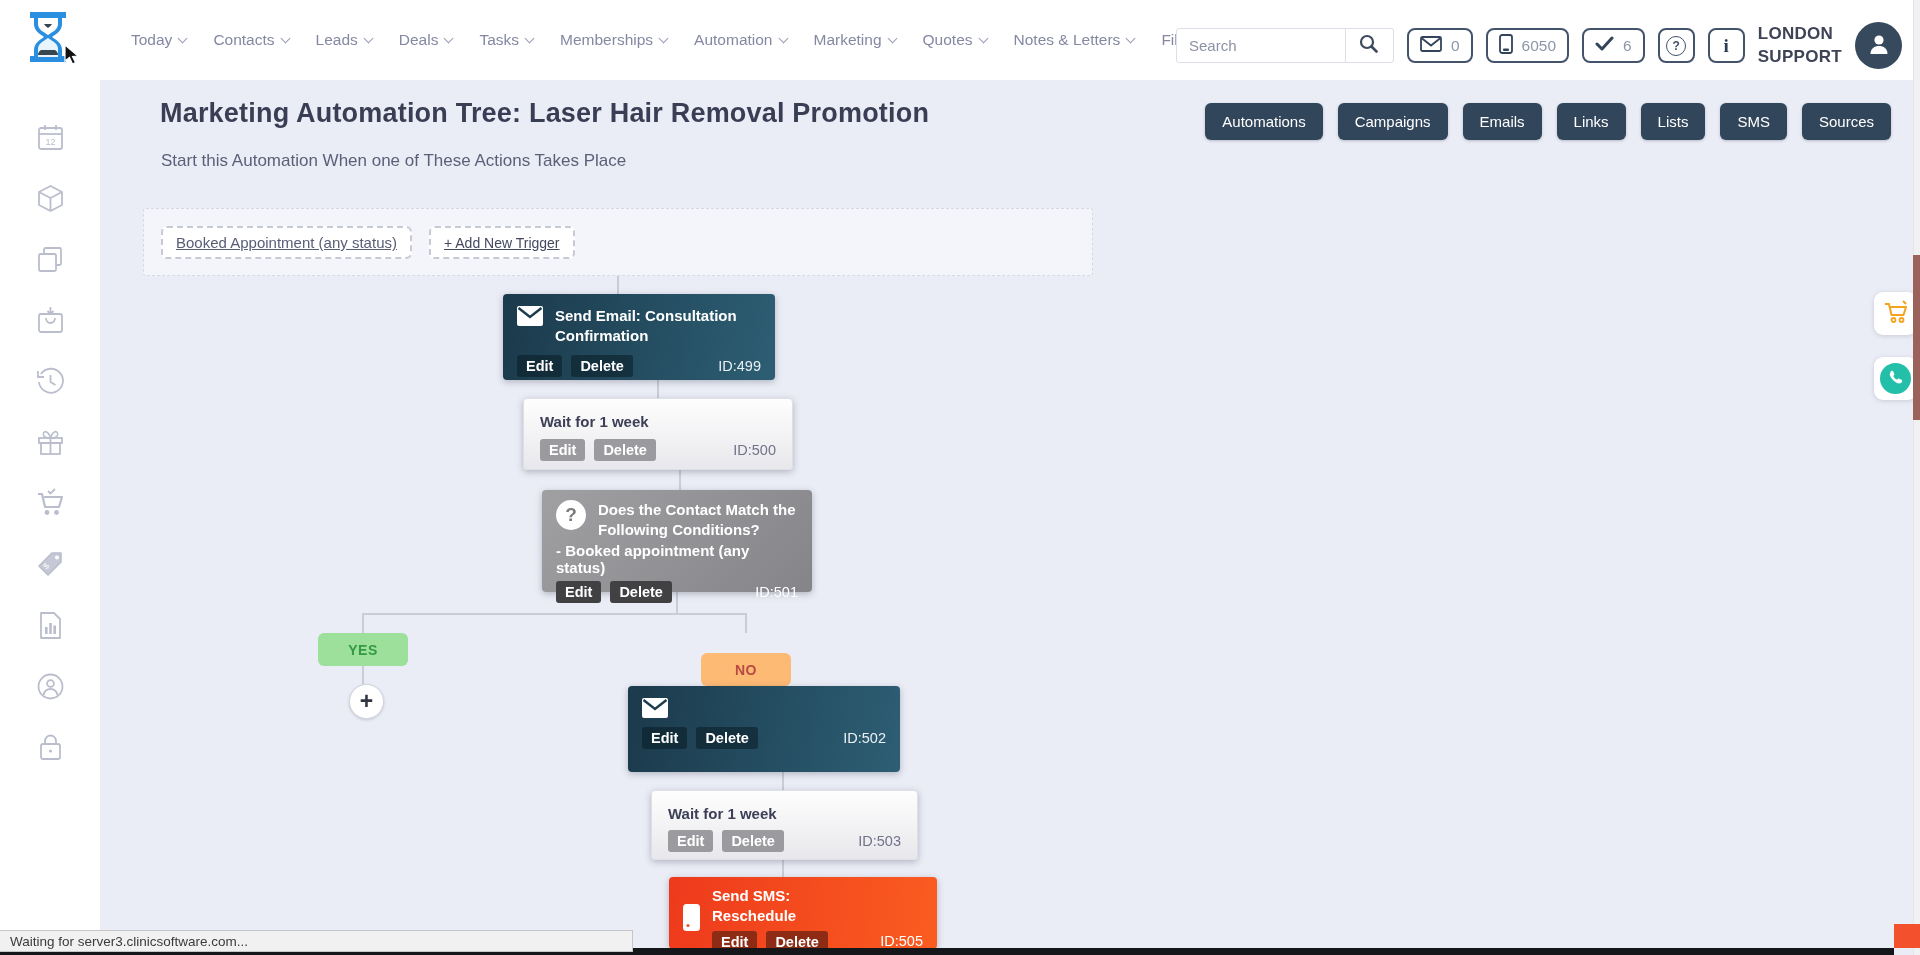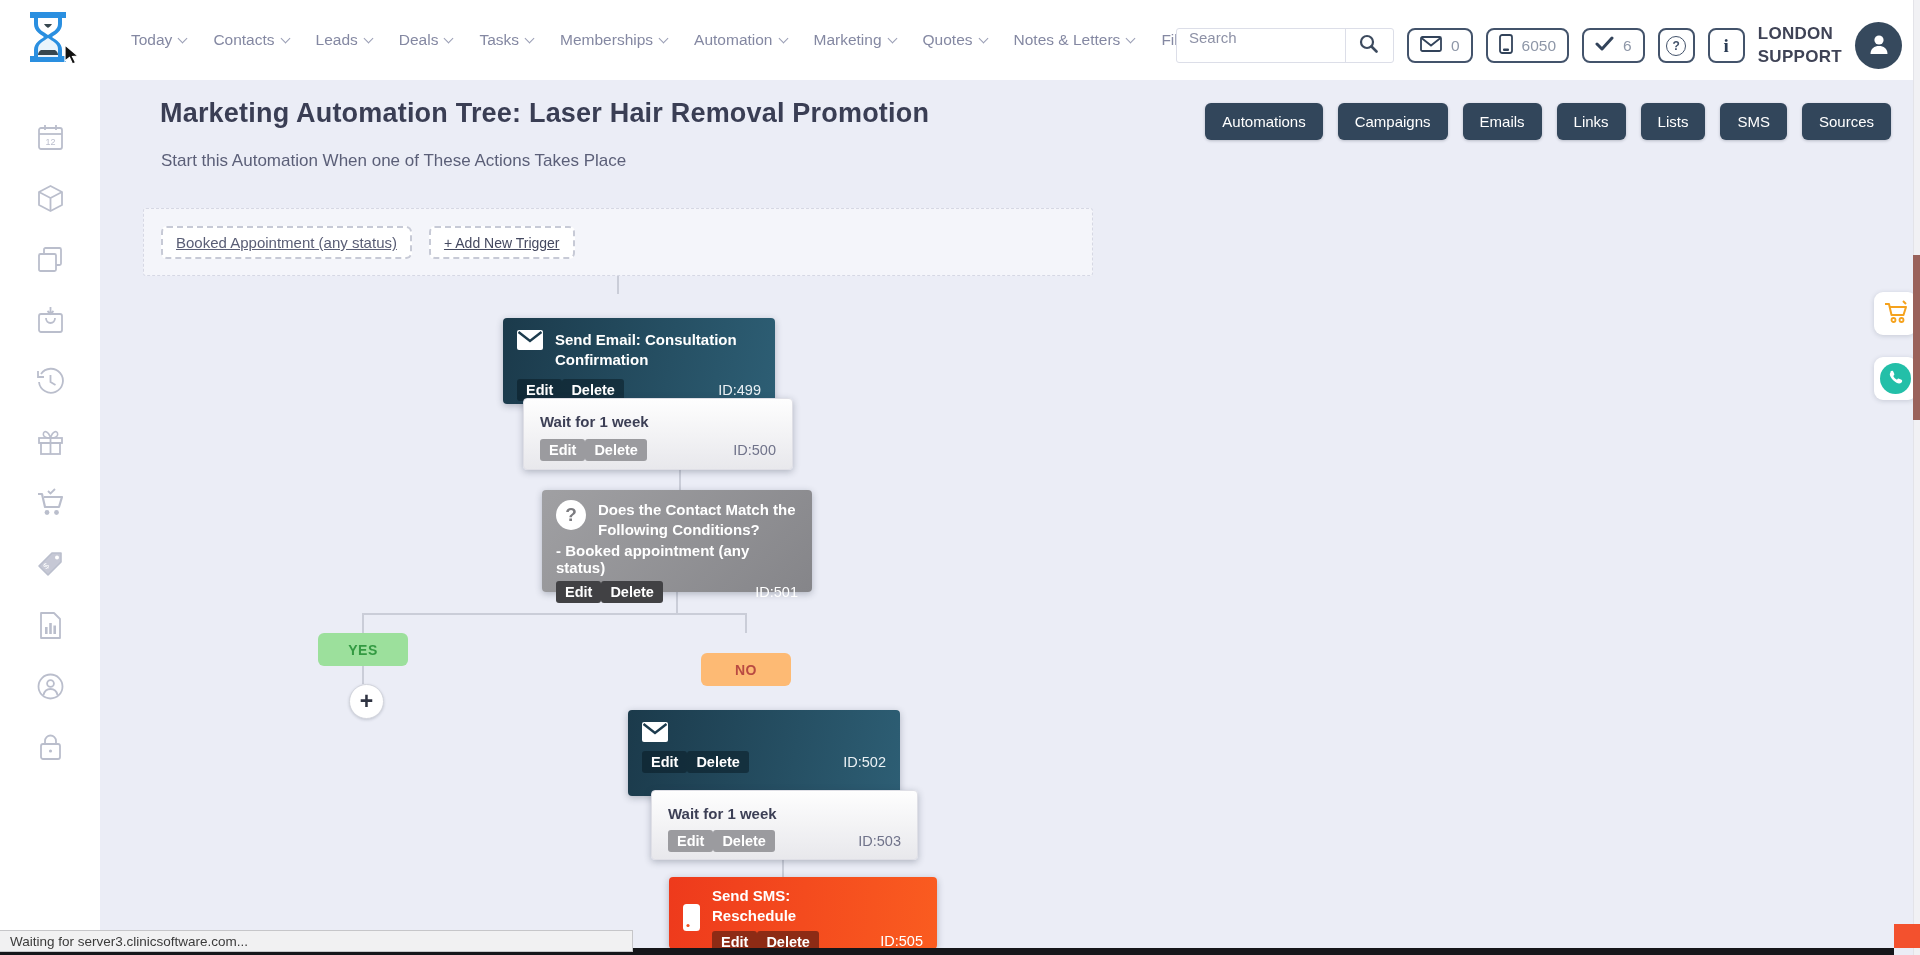--- a/index.html
+++ b/index.html
@@ -9,21 +9,21 @@
     background:#ffffff; font-family:"Liberation Sans", sans-serif;
   }
   
   .hdr { position:absolute; left:0; top:0; width:1920px; height:80px; background:#fff; z-index:5; }
   .logo { position:absolute; left:24px; top:10px; width:48px; height:60px; cursor:pointer; }
   .cursor-arrow { position:absolute; left:64px; top:44px; z-index:50; }
   .nav { position:absolute; left:131px; top:0; height:80px; display:flex; align-items:center; gap:27px; }
   .nav-item { display:flex; align-items:center; gap:7px; color:#8488a2; font-size:15.5px; cursor:pointer; white-space:nowrap; }
   .chev { width:7px; height:7px; border-right:1.6px solid #9a9eb5; border-bottom:1.6px solid #9a9eb5; transform:rotate(45deg); margin-top:-4px; }
   .hdr-right { position:absolute; right:18px; top:22px; display:flex; align-items:center; gap:13px; }
-  .search { display:flex; align-items:flex-start; border:1px solid #dcdee8; border-radius:3px; height:35px; width:218px; background:#fff; }
+  .search { display:flex; align-items:center; border:1px solid #dcdee8; border-radius:3px; height:35px; width:218px; background:#fff; }
   .search input { border:0; outline:0; padding:0 12px; font-size:15px; color:#555; width:168px; background:transparent; font-family:inherit; }
   .search input::placeholder { color:#8d91a6; }
   .search-btn { width:46px; height:100%; border-left:1px solid #dcdee8; display:flex; align-items:center; justify-content:center; cursor:pointer; background:#fff; }
   .badge { display:flex; align-items:center; gap:9px; border:2px solid #43536b; border-radius:8px; height:35px; padding:0 11px; color:#8e97a8; font-size:15.5px; cursor:pointer; background:#fff; }
   .icon-btn { border:2px solid #43536b; border-radius:8px; width:37px; height:35px; display:flex; align-items:center; justify-content:center; cursor:pointer; background:#fff; }
   .q-glyph { width:20px; height:20px; border:1.6px solid #42526a; border-radius:50%; color:#42526a; font-size:12px; font-weight:bold; display:flex; align-items:center; justify-content:center; }
   .i-glyph { color:#2c3d55; font-weight:800; font-size:19px; font-family:"Liberation Serif", serif; }
   .acct { font-size:17px; font-weight:700; color:#3f4356; line-height:1.3; letter-spacing:.3px; }
   .avatar { width:47px; height:47px; border-radius:50%; background:#36495d; display:flex; align-items:center; justify-content:center; cursor:pointer; }
   
@@ -37,28 +37,28 @@
   .tb-btn { background:#32465b; color:#fff; border:0; border-radius:6px; padding:10px 17px; font-size:15px; font-family:inherit; cursor:pointer; box-shadow:0 1px 3px rgba(30,40,60,.25); }
   .trigger-box { position:absolute; left:143px; top:208px; width:950px; height:68px; border:1px dashed #d6d8e4; background:rgba(252,252,254,.55); border-radius:3px; }
   .chips { position:absolute; left:17px; top:17px; display:flex; gap:17px; }
   .chip { border:2px dashed #c7cad6; background:#fff; border-radius:6px; height:33px; display:flex; align-items:center; padding:0 13px; font-size:15px; color:#595d75; cursor:pointer; white-space:nowrap;text-decoration:underline; }
   .chip.add { font-size:14px; color:#44485f; }
   
   .vline,.hline { position:absolute; background:#cacdd8; z-index:0; }
   .vline { width:2px; } .hline { height:2px; }
   
   .node { position:absolute; border-radius:4px; box-shadow:0 2px 7px rgba(40,50,70,.3); z-index:1; }
-  .node-email { background:linear-gradient(100deg,#1b3a4b,#2d5e74); color:#fff; padding:12px 14px 18px;margin-top:24px; }
+  .node-email { background:linear-gradient(100deg,#1b3a4b,#2d5e74); color:#fff; padding:12px 14px 18px; }
   .node-wait { background:linear-gradient(180deg,#fefefe,#e8e8ec); border:1px solid #dfdfe6; color:#3c3f55; padding:13px 16px 10px; }
   .node-cond { background:linear-gradient(135deg,#a0a0a3,#858589); color:#fff; padding:10px 14px 9px; }
   .node-sms { background:linear-gradient(95deg,#ee3a1c,#fa5c20); color:#fff; padding:9px 14px 8px; }
   .node-head { display:flex; gap:12px; align-items:flex-start; }
   .node-title { font-size:15px; font-weight:700; line-height:1.32; }
   .cond-line { font-size:15px; font-weight:700; margin-top:2px; }
-  .node-foot { display:flex; align-items:center; gap:0; margin-top:9px; }
+  .node-foot { display:flex; align-items:center; gap:9px; margin-top:9px; }
   .nbtn { font-size:14.5px; font-weight:600; padding:3px 9px; border-radius:3px; color:#fff; border:0; cursor:pointer; font-family:inherit; }
   .node-email .nbtn { background:rgba(8,24,34,.52); }
   .node-wait .nbtn { background:#9b9b9f; }
   .node-cond .nbtn { background:#414144; }
   .node-sms .nbtn { background:#8d2b15; }
   .nid { margin-left:auto; font-size:14.5px; }
   .node-email .nid { color:#eaf0f4; }
   .node-wait .nid { color:#70738a; }
   .qmark { flex:0 0 auto; width:30px; height:30px; background:#fff; border-radius:50%; color:#7c7c80; font-size:19px; font-weight:800; display:flex; align-items:center; justify-content:center; }
   .pill { position:absolute; width:90px; height:33px; border-radius:6px; display:flex; align-items:center; justify-content:center; font-size:14px; font-weight:700; letter-spacing:.5px; z-index:1; }

